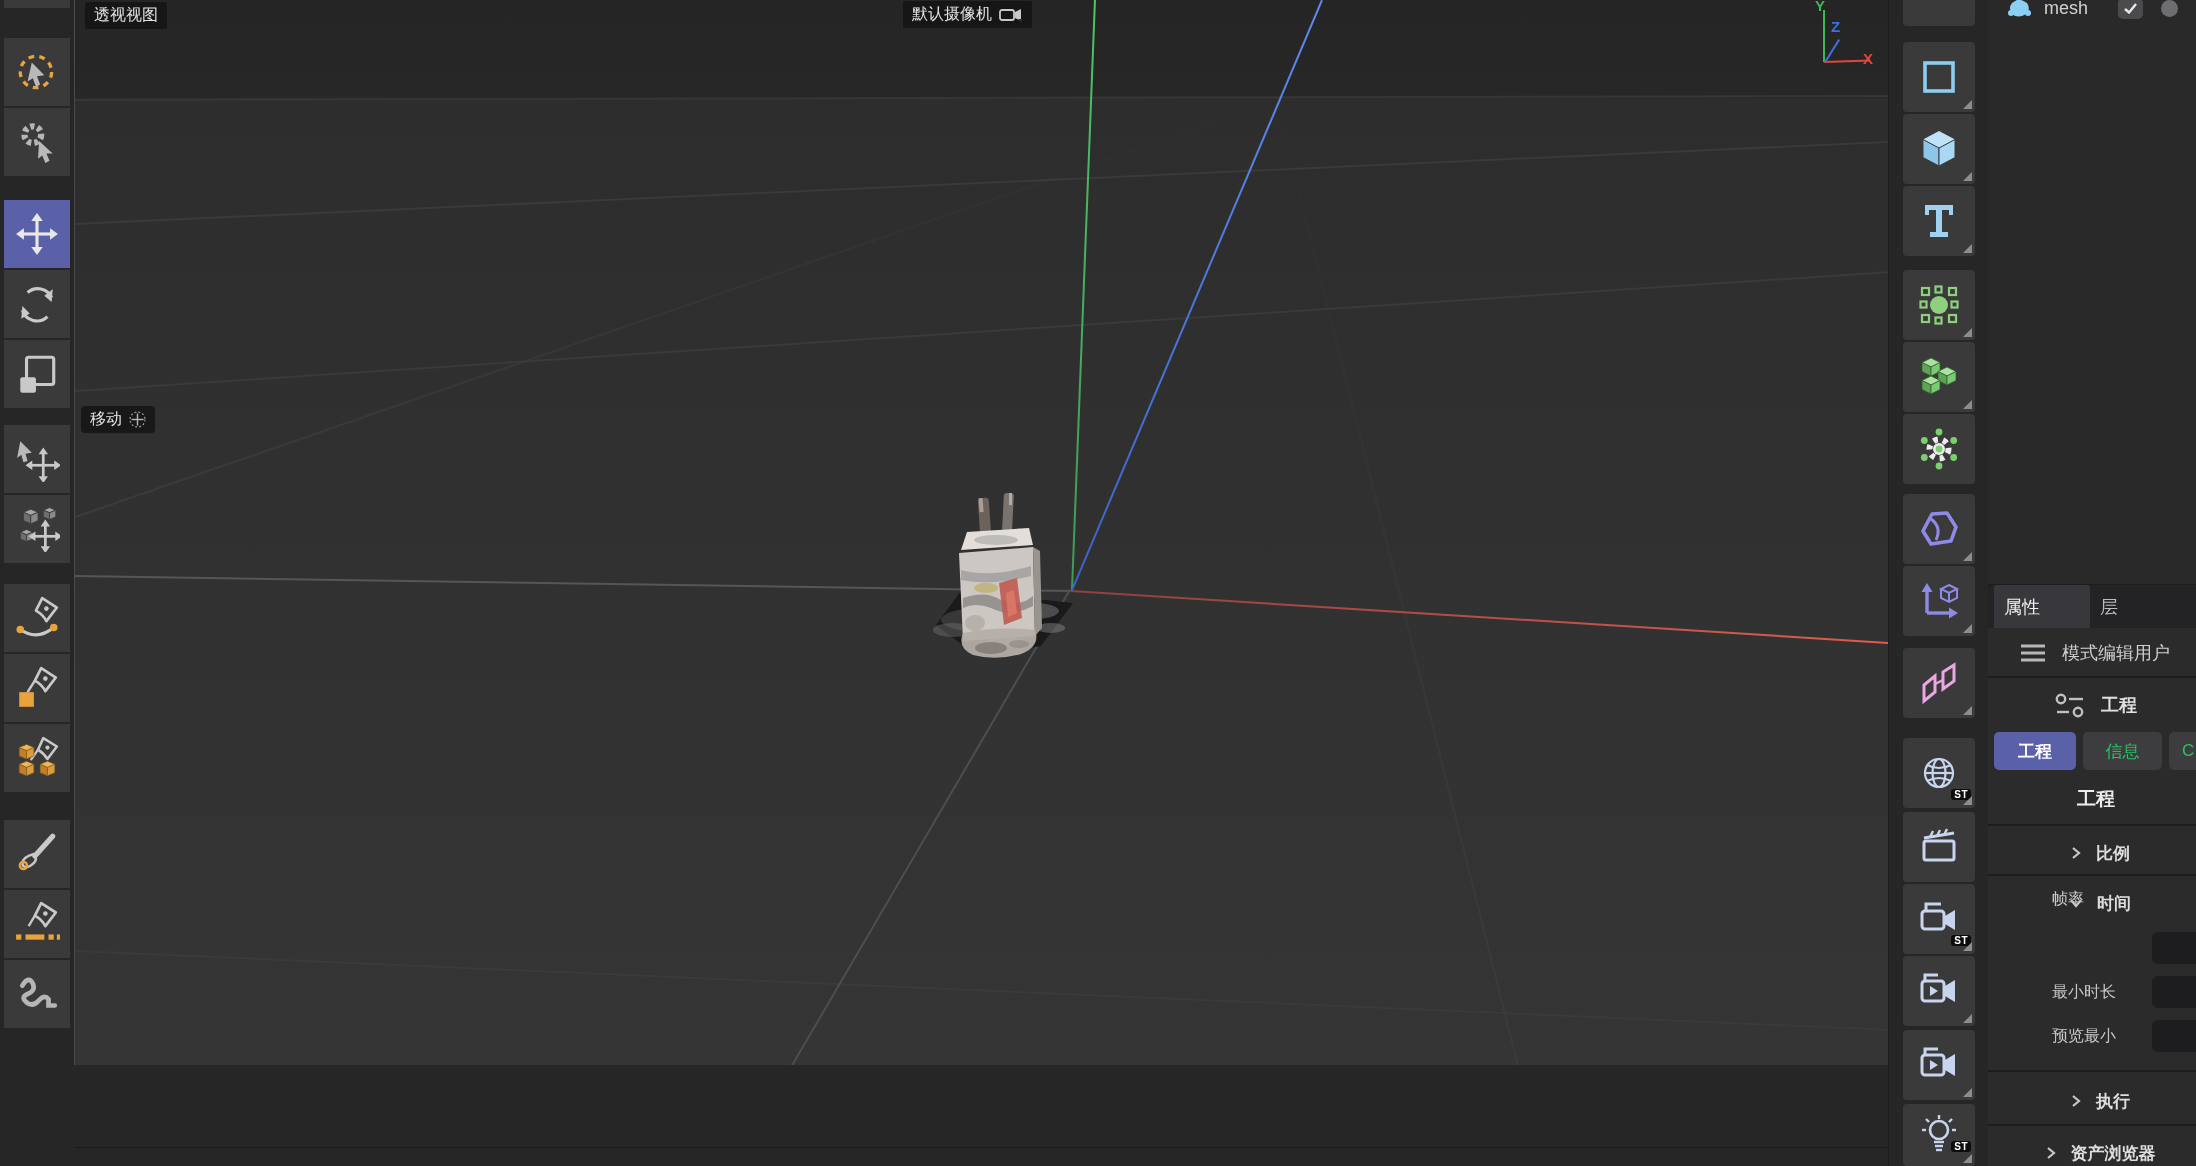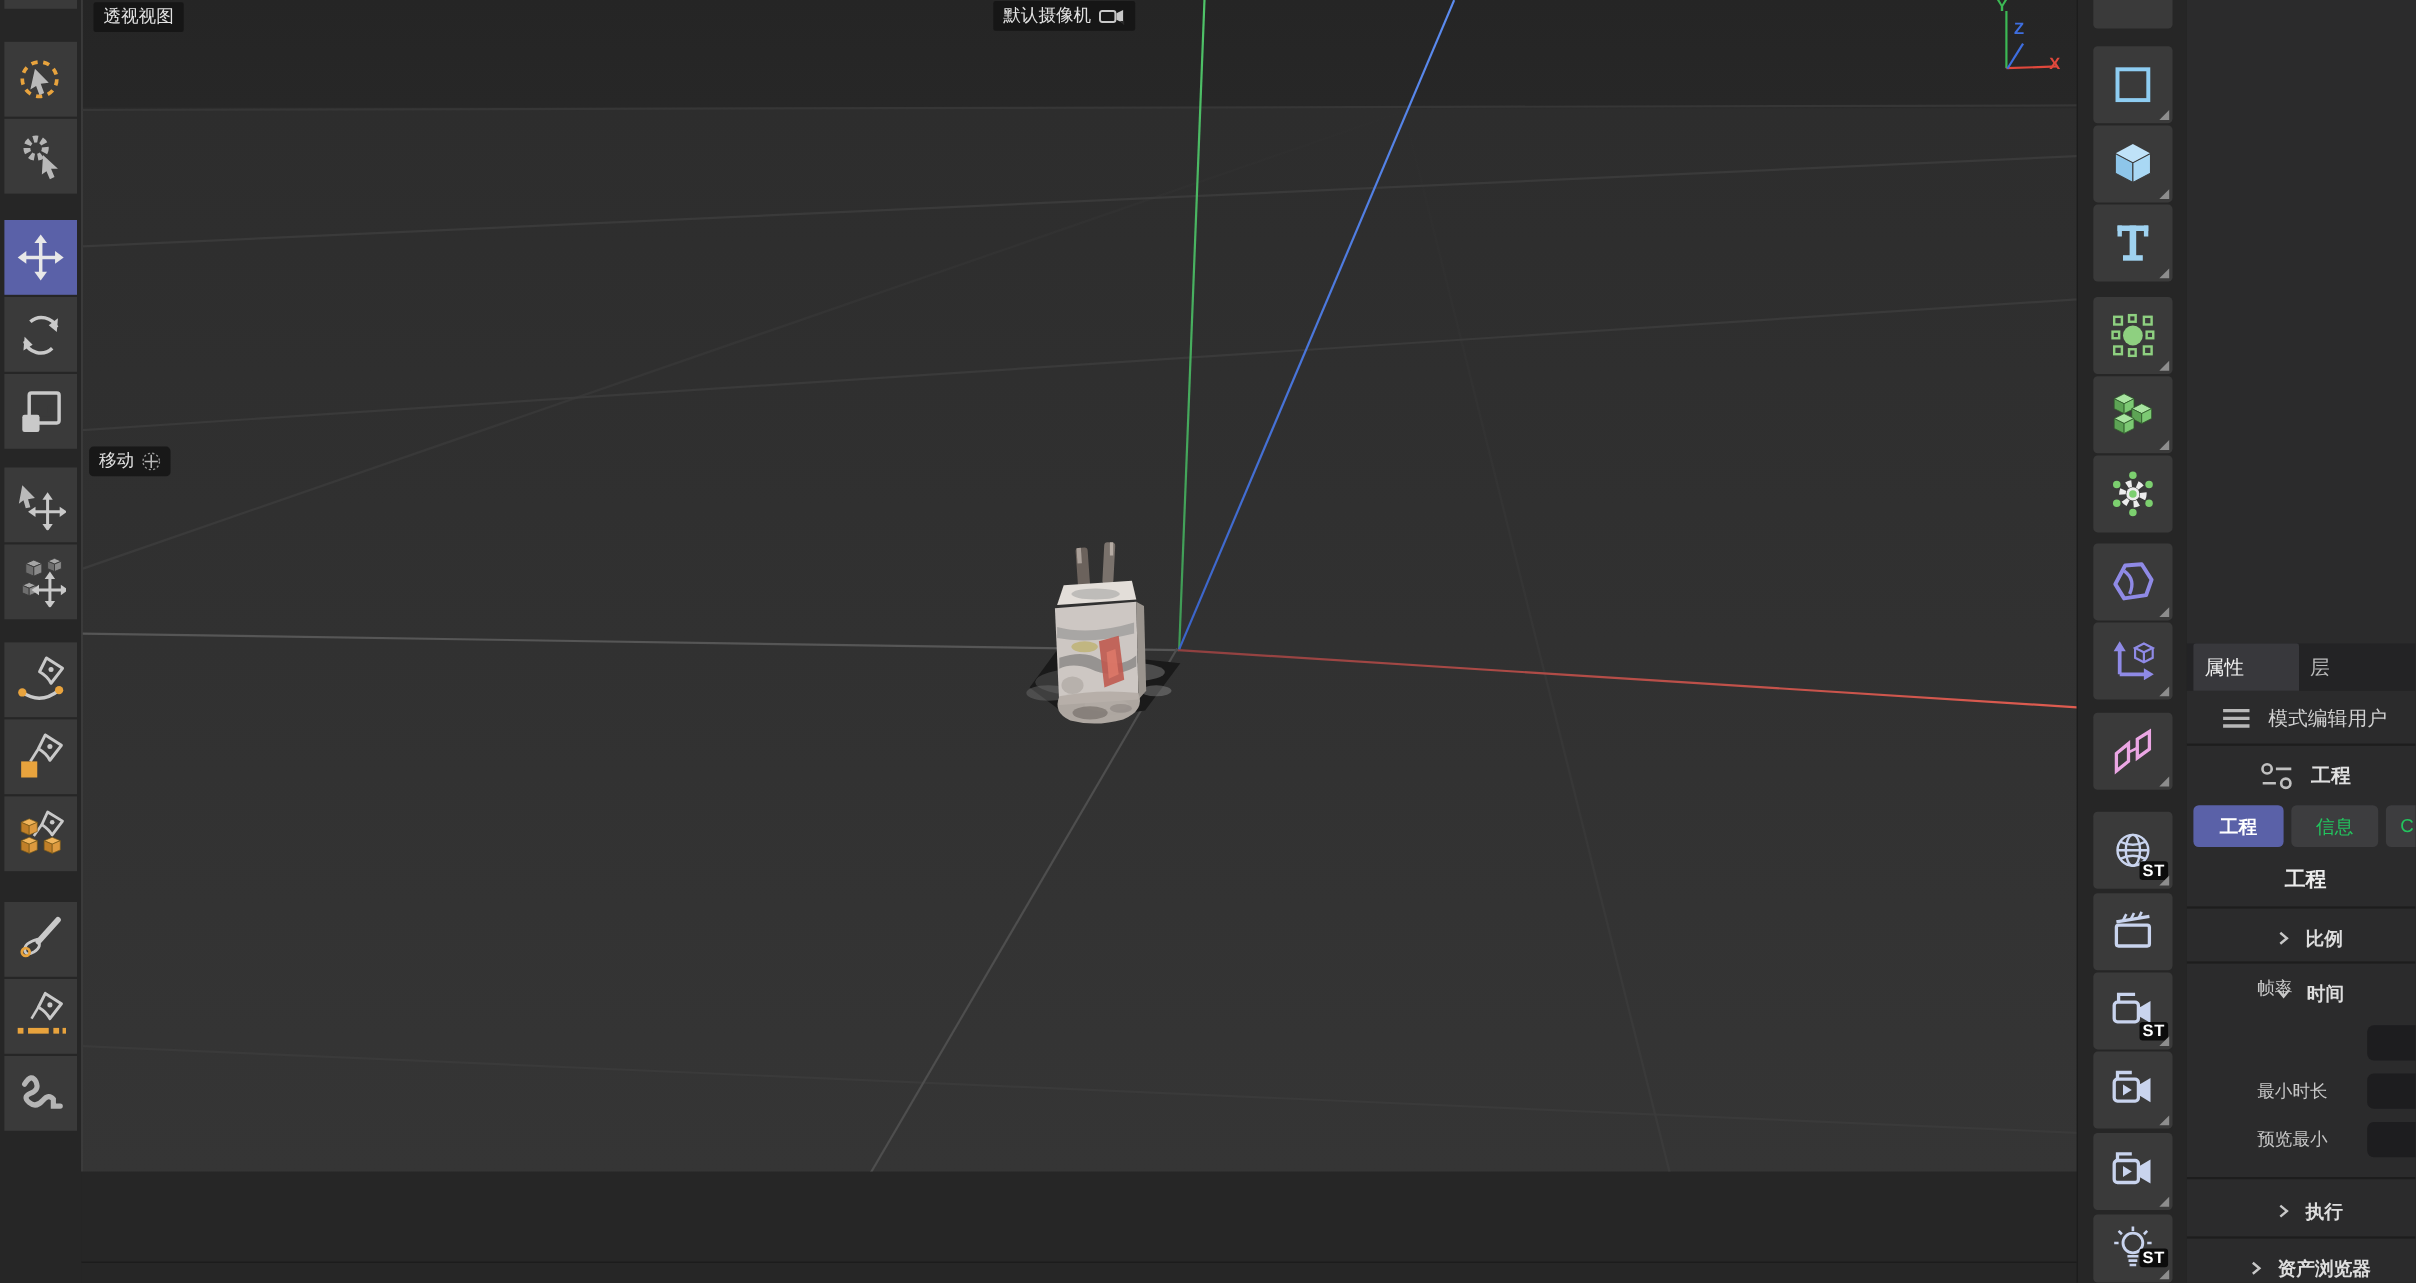--- a/index.html
+++ b/index.html
@@ -30,21 +30,21 @@
   .gz { position:absolute; font-size:15px; font-weight:bold; }
 
   
   #right-toolbar { position:absolute; left:1888px; top:0; width:100px; height:1166px;
     background:#262626; border-left:1px solid #1c1c1c; }
   .rtile { position:absolute; left:14px; width:72px; height:70px; background:#3a3a3a; border-radius:4px;
     display:flex; align-items:center; justify-content:center; }
   .has-sub::after { content:""; position:absolute; right:3px; bottom:3px; width:0; height:0;
     border-bottom:9px solid #8d8d8d; border-left:9px solid transparent; }
   .st-badge { position:absolute; right:4px; bottom:8px; background:#0c0c0c; color:#fff;
-    font-size:15px; font-weight:bold; padding:0 3px; border-radius:3px; letter-spacing:.5px; }
+    font-size:10px; font-weight:bold; padding:0 3px; border-radius:3px; letter-spacing:.5px; }
 
   
   #right-panel { position:absolute; left:1988px; top:0; width:208px; height:1166px; background:#2b2b2c; overflow:hidden; }
   #om-area { position:absolute; left:0; top:0; width:208px; height:585px; background:#29292a; border-bottom:1px solid #1d1d1d; }
   #om-row { position:absolute; left:0; top:-7px; width:208px; height:30px; display:flex; align-items:center; }
   #om-name { color:#d2d2d2; font-size:18px; margin-left:10px; }
   #om-check { width:25px; height:21px; background:#4b4b4d; border-radius:5px; margin-left:30px;
     display:flex; align-items:center; justify-content:center; }
   #om-dot { width:17px; height:17px; border-radius:50%; background:#6e6e70; margin-left:18px; }
   #tabbar { position:absolute; left:0; top:585px; width:208px; height:43px; background:#232325; }
@@ -463,20 +463,37 @@
         <line x1="17" y1="29" x2="27" y2="29"></line>
           <line x1="18" y1="33" x2="26" y2="33"></line>
           <line x1="19" y1="37" x2="25" y2="37"></line>
       </g>
     </svg>
     <span class="st-badge" style="bottom:14px">ST</span>
   </div>
 </div>
 
 <div id="right-panel">
+  <div id="om-area">
+    <div id="om-row">
+      <svg width="30" height="26" viewBox="0 0 30 26" style="margin-left:16px">
+        <path d="M8 8 Q15 2 23 8 Q27 14 22 19 Q14 24 8 19 Q4 13 8 8 Z" fill="#8ccff5"></path>
+        <circle cx="7" cy="18" r="3" fill="#8ccff5"></circle>
+          <circle cx="24" cy="18" r="3" fill="#8ccff5"></circle>
+          <circle cx="15" cy="4" r="3" fill="#8ccff5"></circle>
+      </svg>
+      <span id="om-name">mesh</span>
+      <div id="om-check">
+        <svg width="13" height="11" viewBox="0 0 13 11">
+          <path d="M1 6 L5 9.5 L12 1" fill="none" stroke="#e8e8e8" stroke-width="2.4"></path>
+        </svg>
+      </div>
+      <div id="om-dot"></div>
+    </div>
+  </div>
 
   <div id="tabbar">
     <div class="tab" id="tab-attr">
       <span>属性</span>
     </div>
     <div class="tab" id="tab-layer">
       <span>层</span>
     </div>
   </div>
 

